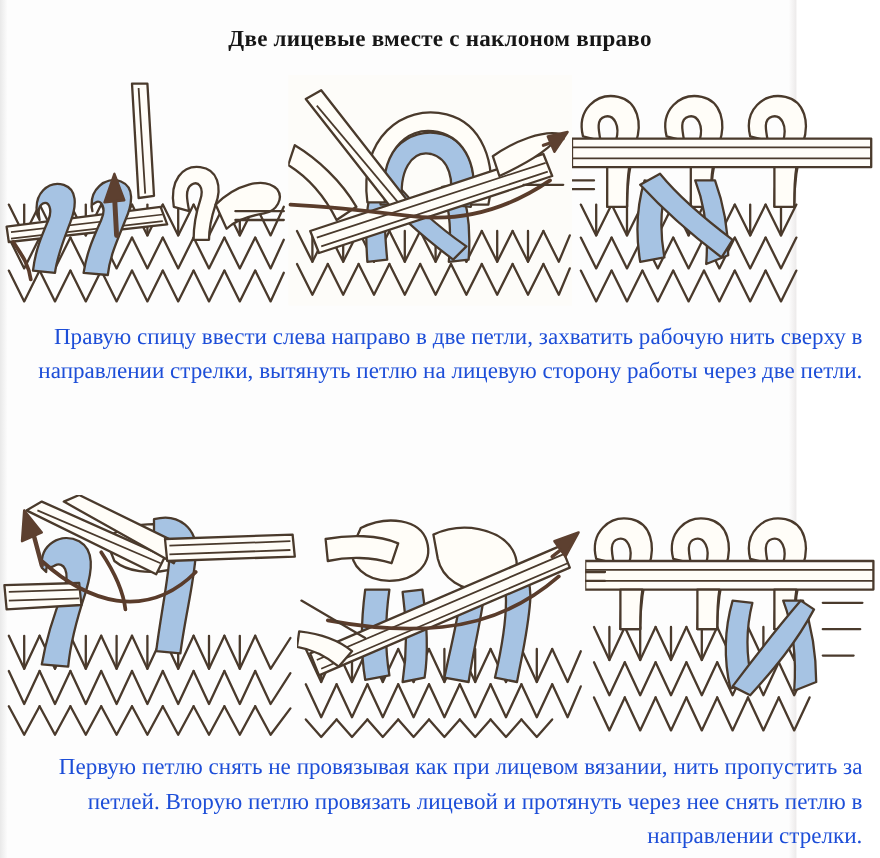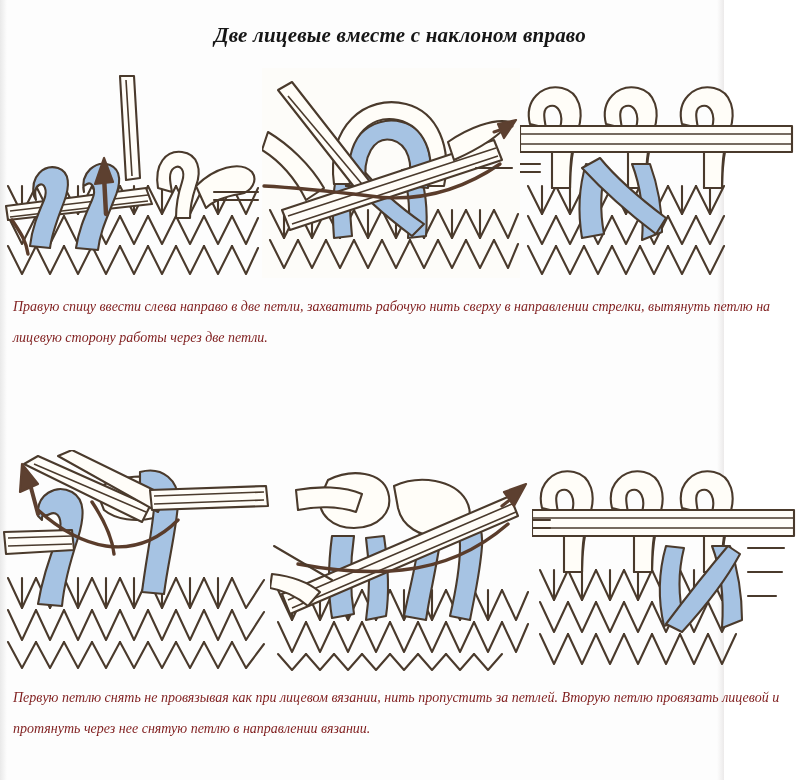--- a/index.html
+++ b/index.html
@@ -11,21 +11,20 @@
     font-family: "Liberation Serif", "DejaVu Serif", serif;
     color: #1a1a1a;
     overflow: hidden;
     position: relative;
   }
   .page {
     width: 724px; height: 780px;
     background: #fdfdfd;
     position: relative;
     box-sizing: border-box;
-    font-style: italic;
   }
   .edge-l { position:absolute; left:0; top:0; width:7px; height:780px;
             background: linear-gradient(to right,#e9e9e9,#fdfdfd); }
   .edge-r { position:absolute; right:0; top:0; width:7px; height:780px;
             background: linear-gradient(to left,#eceaea,#fdfdfd); }
 
   .section-title {
     text-align: center;
     font-weight: bold;
     font-size: 21px;
@@ -38,26 +37,26 @@
 
   .panel-row { position:absolute; left:0; width:800px; display:flex; }
   #row-top    { top:68px;  height:210px; }
   #row-bottom { top:450px; height:222px; }
 
   .panel { position:relative; }
   .panel svg { display:block; }
 
   .instructions {
     position:absolute; left:0; width:800px;
-    font-size: 14px;
+    font-size: 21px;
     line-height: 31px;
-    color: #7f1d1d;
+    color: #1d4ed8;
     padding: 0 16px 0 13px;
     box-sizing: border-box;
-    text-align: left;
+    text-align: right;
   }
   #instr-1 { top:291px; }
   #instr-2 { top:682px; }
 
   
   .yarn   { fill:#fffdf8; stroke:#4a3a2c; stroke-width:2.1;
             stroke-linecap:round; stroke-linejoin:round; }
   .mesh   { fill:none; stroke:#4a3a2c; stroke-width:2.1;
             stroke-linecap:round; stroke-linejoin:round; }
   .loopblue { fill:#a6c3e3; stroke:#4a3a2c; stroke-width:2.1;
@@ -457,15 +456,15 @@
                                    C210 144 206 120 198 96 Z"></path>
         <path class="loopblue" d="M196 96 C172 124 152 150 134 174 L150 182
                                    C172 158 192 134 208 104 Z"></path>
 
         <path class="mesh" d="M216 98 L252 98 M216 122 L250 122 M216 146 L244 146"></path>
         <path class="mesh" d="M0 70 L18 70 M0 78 L18 78"></path>
       </svg>
     </div>
   </div>
 
-  <div id="instr-2" class="instructions">Первую петлю снять не провязывая как при лицевом вязании, нить пропустить за петлей. Вторую петлю провязать лицевой и протянуть через нее снятую петлю в направлении вязании.</div>
+  <div id="instr-2" class="instructions">Первую петлю снять не провязывая как при лицевом вязании, нить пропустить за петлей. Вторую петлю провязать лицевой и протянуть через нее снять петлю в направлении стрелки.</div>
 
 </div>
 
 </body></html>

